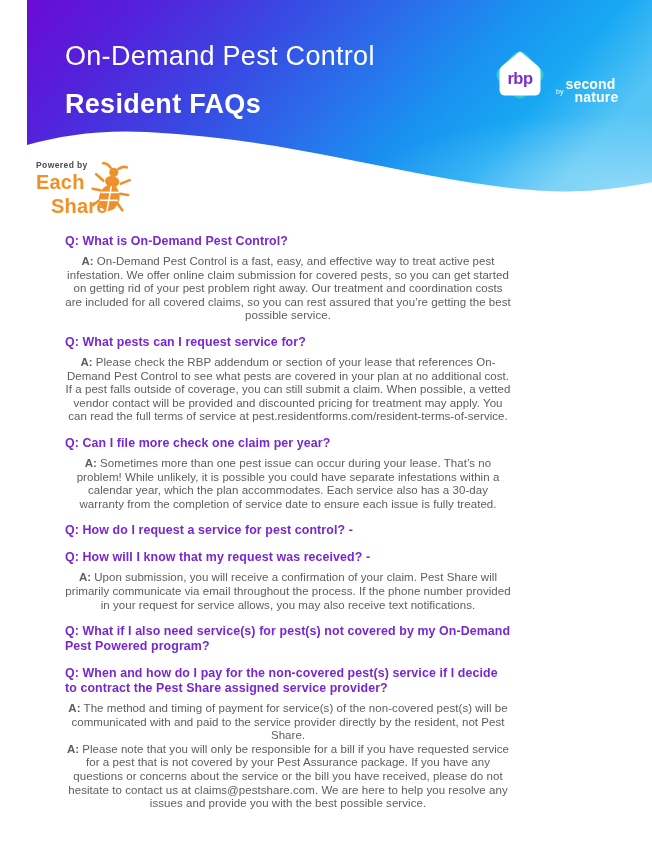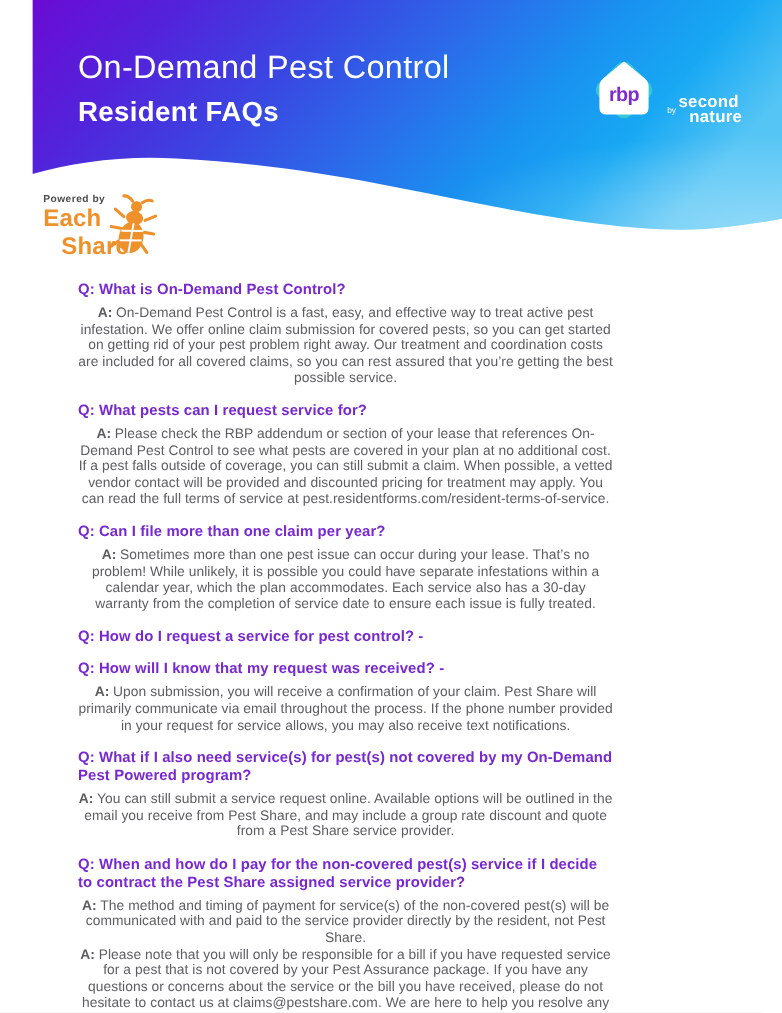--- a/index.html
+++ b/index.html
@@ -8,21 +8,21 @@
   .page {
     position:relative; width:652px; height:844px; margin:0 auto;
     background:#ffffff; overflow:hidden;padding-left:27px;
   }
 
   
   .header { position:relative; width:652px; height:232px; }
   .header svg.wave { position:absolute; top:0; left:0; display:block; }
   .title-block { position:absolute; left:38px; top:40px; color:#ffffff; }
   .title-line1 { font-size:27px; font-weight:400; letter-spacing:.3px; line-height:32px; }
-  .title-line2 { font-size:23px; font-weight:700; letter-spacing:.3px; line-height:32px; margin-top:5px; }
+  .title-line2 { font-size:27px; font-weight:700; letter-spacing:.3px; line-height:32px; margin-top:16px; }
 
   
   .rbp-logo { position:absolute; left:464px; top:46px; display:flex; align-items:flex-end; }
   .rbp-mark { width:58px; height:58px; position:relative; }
   .sn-text { color:#ffffff; margin-left:7px; line-height:12px; padding-top:4px; }
   .sn-by { font-size:7px; font-weight:400; vertical-align:8px; margin-right:2px; }
   .sn-brand { display:inline-block; font-size:14px; font-weight:700; letter-spacing:.2px; line-height:13px; }
   .sn-line2 { display:block; text-indent:9px; }
 
   
@@ -127,36 +127,35 @@
       <div class="faq-q">Q: What is On-Demand Pest Control?</div>
       <div class="faq-a"><span class="a-prefix">A:</span><span>On-Demand Pest Control is a fast, easy, and effective way to treat active pest infestation. We offer online claim submission for covered pests, so you can get started on getting rid of your pest problem right away. Our treatment and coordination costs are included for all covered claims, so you can rest assured that you’re getting the best possible service.</span></div>
     </div>
 
     <div class="faq-section">
       <div class="faq-q">Q: What pests can I request service for?</div>
       <div class="faq-a"><span class="a-prefix">A:</span><span>Please check the RBP addendum or section of your lease that references On-Demand Pest Control to see what pests are covered in your plan at no additional cost. If a pest falls outside of coverage, you can still submit a claim. When possible, a vetted vendor contact will be provided and discounted pricing for treatment may apply. You can read the full terms of service at pest.residentforms.com/resident-terms-of-service.</span></div>
     </div>
 
     <div class="faq-section">
-      <div class="faq-q">Q: Can I file more than one claim per year?</div>
+      <div class="faq-q">Q: Can I file more check one claim per year?</div>
       <div class="faq-a"><span class="a-prefix">A:</span><span>Sometimes more than one pest issue can occur during your lease. That’s no problem! While unlikely, it is possible you could have separate infestations within a calendar year, which the plan accommodates. Each service also has a 30-day warranty from the completion of service date to ensure each issue is fully treated.</span></div>
     </div>
 
     <div class="faq-section">
       <div class="faq-q">Q: How do I request a service for pest control? -</div>
     </div>
 
     <div class="faq-section">
       <div class="faq-q">Q: How will I know that my request was received? -</div>
       <div class="faq-a"><span class="a-prefix">A:</span><span>Upon submission, you will receive a confirmation of your claim. Pest Share will primarily communicate via email throughout the process. If the phone number provided in your request for service allows, you may also receive text notifications.</span></div>
     </div>
 
     <div class="faq-section">
       <div class="faq-q">Q: What if I also need service(s) for pest(s) not covered by my On-Demand Pest Powered program?</div>
-      <div class="faq-a"><span class="a-prefix">A:</span><span>You can still submit a service request online. Available options will be outlined in the email you receive from Pest Share, and may include a group rate discount and quote from a Pest Share service provider.</span></div>
     </div>
 
     <div class="faq-section">
       <div class="faq-q">Q: When and how do I pay for the non-covered pest(s) service if I decide to contract the Pest Share assigned service provider?</div>
       <div class="faq-a"><span class="a-prefix">A:</span><span>The method and timing of payment for service(s) of the non-covered pest(s) will be communicated with and paid to the service provider directly by the resident, not Pest Share.</span></div>
     </div>
 
     <div class="faq-section">
       <div class="faq-a"><span class="a-prefix">A:</span><span>Please note that you will only be responsible for a bill if you have requested service for a pest that is not covered by your Pest Assurance package. If you have any questions or concerns about the service or the bill you have received, please do not hesitate to contact us at claims@pestshare.com. We are here to help you resolve any issues and provide you with the best possible service.</span></div>
     </div>

